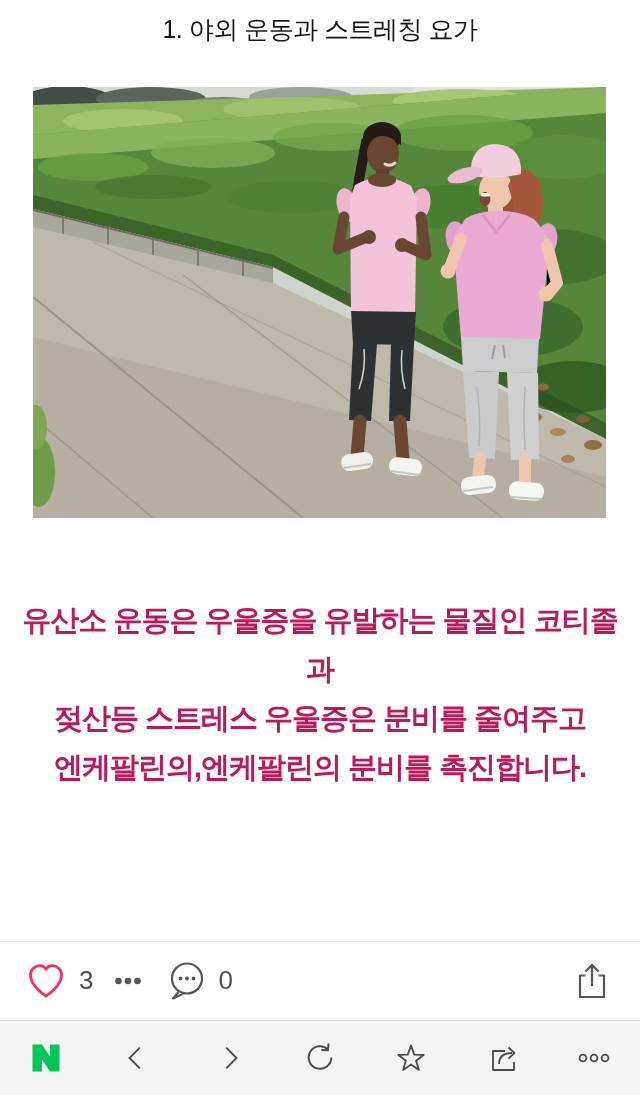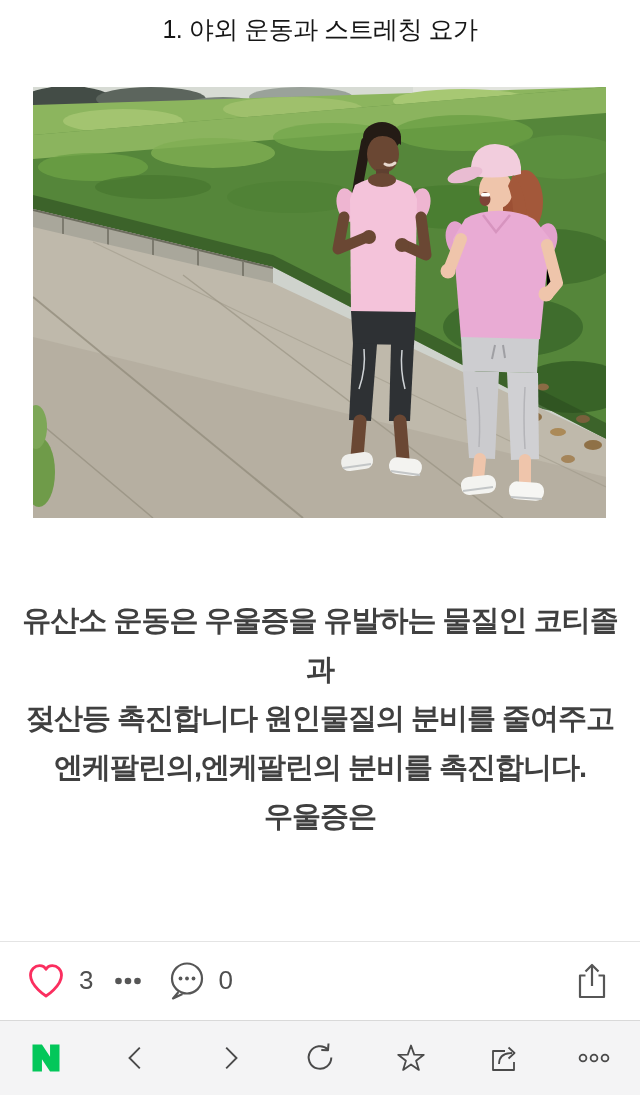--- a/index.html
+++ b/index.html
@@ -17,21 +17,21 @@
     text-align:center;font-size:25px;font-weight:400;color:#161616;
     letter-spacing:-0.5px;
   }
   .post-image{
     position:absolute;top:87px;left:33px;width:573px;height:431px;
     overflow:hidden;background:#cfd3cd;
   }
   .post-image svg{display:block;width:100%;height:100%;}
   .post-body{
     position:absolute;top:596px;left:0;width:100%;
-    text-align:center;font-size:29px;font-weight:600;color:#404040;
+    text-align:center;font-size:29px;font-weight:600;color:#be185d;
     line-height:49px;letter-spacing:-1px;
   }
   .post-body span{display:block;}
 
   
   .engage-bar{
     position:absolute;top:941px;left:0;width:640px;height:78px;
     background:#ffffff;border-top:1px solid #e4e4e4;box-sizing:border-box;
     display:flex;align-items:center;padding:0 28px 0 26px;
   }
@@ -174,23 +174,22 @@
         <rect x="476" y="395" width="35" height="18" rx="8" fill="#f6f6f3" transform="rotate(4 493 404)"></rect>
         <line x1="430" y1="404" x2="460" y2="400" stroke="#c3c6c7" stroke-width="2"></line>
         <line x1="478" y1="410" x2="509" y2="412" stroke="#c3c6c7" stroke-width="2"></line>
       </g>
     </svg>
   </figure>
 
   <div class="post-body">
     <span>유산소 운동은 우울증을 유발하는 물질인 코티졸</span>
     <span>과</span>
-    <span>젖산등 촉진합니다 원인물질의 분비를 줄여주고</span>
+    <span>젖산등 스트레스 우울증은 분비를 줄여주고</span>
     <span>엔케팔린의,엔케팔린의 분비를 촉진합니다.</span>
-    <span>우울증은</span>
   </div>
 
   <div class="engage-bar">
     <button class="icon-btn">
       <span>
         <svg width="40" height="38" viewBox="0 0 40 38">
           <path d="M20 34 C20 34 4.5 24 4.5 13.2 C4.5 7.4 9 3.6 13.6 3.6 C16.6 3.6 18.9 5.2 20 7.3 C21.1 5.2 23.4 3.6 26.4 3.6 C31 3.6 35.5 7.4 35.5 13.2 C35.5 24 20 34 20 34 Z" fill="none" stroke="#fb2e5f" stroke-width="2.8" stroke-linejoin="round"></path>
         </svg>
       </span>
     </button>

